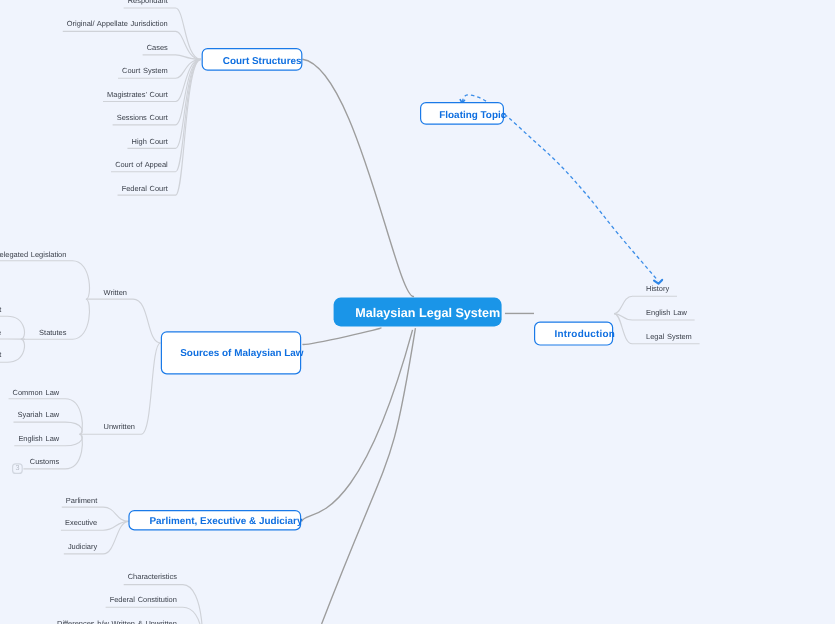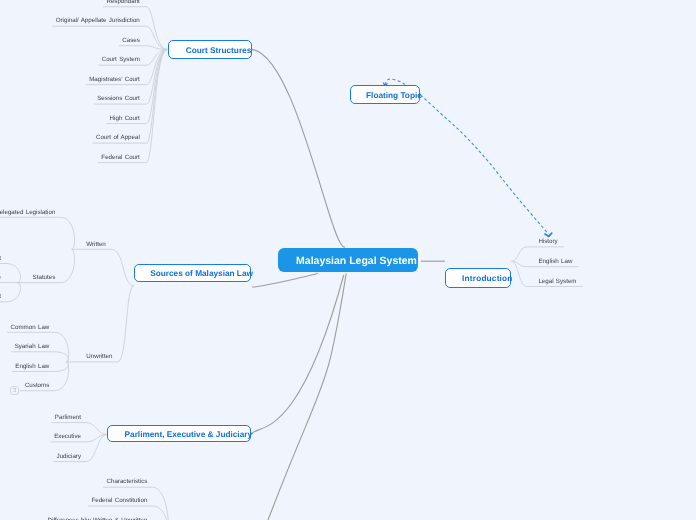--- a/index.html
+++ b/index.html
@@ -79,21 +79,21 @@
   </svg>
 
   <div class="node root" style="left:278px;top:248px;width:140px;height:24px;">
     <span>Malaysian Legal System</span>
   </div>
 
   <div class="node branch" style="left:167.5px;top:39.8px;width:84px;height:19.5px;">
     <span>Court Structures</span>
   </div>
 
-  <div class="node branch" style="left:133.8px;top:264px;width:117.5px;height:18px;">
+  <div class="node branch" style="left:133.8px;top:276px;width:117.5px;height:36px;">
     <span>Sources of Malaysian Law</span>
   </div>
 
   <div class="node branch" style="left:107.3px;top:424.8px;width:144px;height:17px;">
     <span>Parliment, Executive &amp; Judiciary</span>
   </div>
 
   <div class="node branch" style="left:445.3px;top:251.1px;width:66px;height:19.6px;letter-spacing:0.2px;margin-top:17px;">
     <span>Introduction</span>
   </div>

